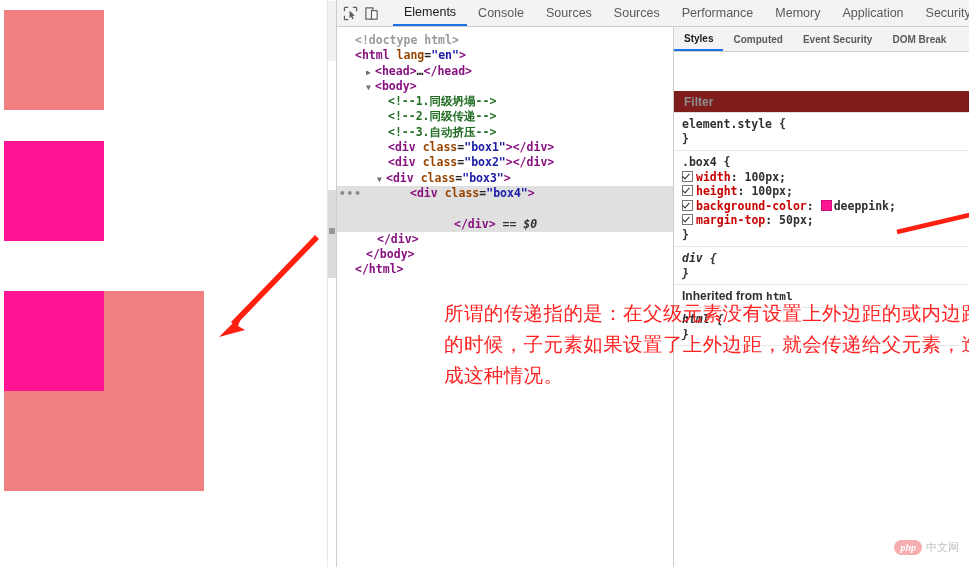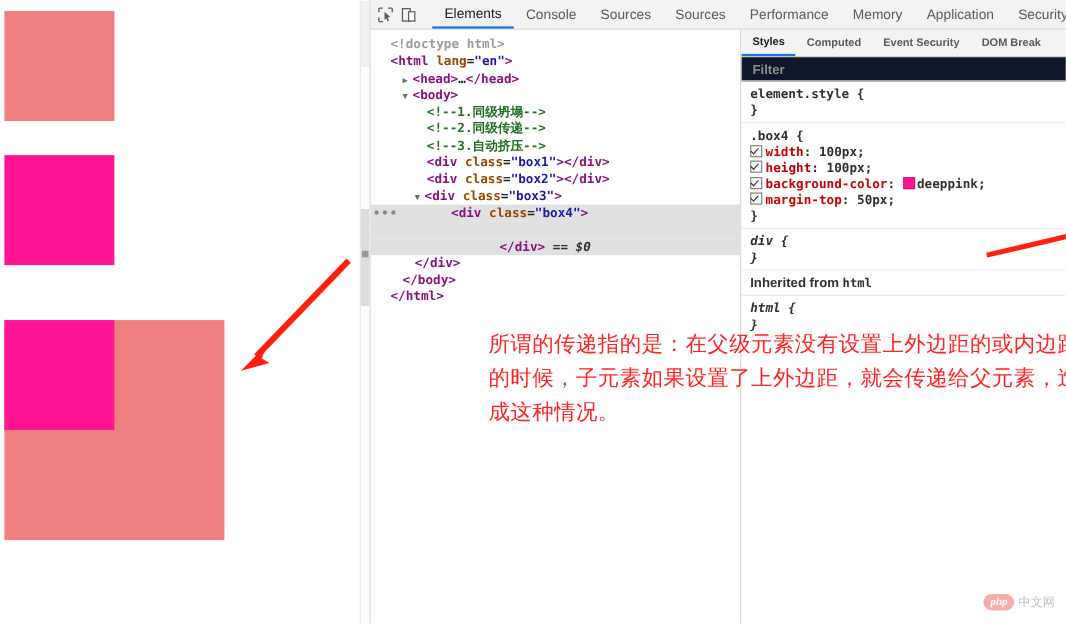--- a/index.html
+++ b/index.html
@@ -231,21 +231,22 @@
     border-bottom: 2px solid #1a73e8;
   }
   #styles-filter {
     height: 21px;
     border-bottom: 1px solid #e0e0e0;
     display: flex;
     align-items: center;
     padding-left: 10px;
     font-size: 12px;
     color: #8d8d8d;
-    background: #0f172a;
+    background: #7f1d1d;
+    margin-top: 39px;
   }
   .css-block {
     font-family: "DejaVu Sans Mono", "Liberation Mono", monospace;
     font-size: 11.5px;
     line-height: 14.5px;
     padding: 4px 0 4px 8px;
     color: #303030;
     border-bottom: 1px solid #e8e8e8;
     white-space: pre;
   }

